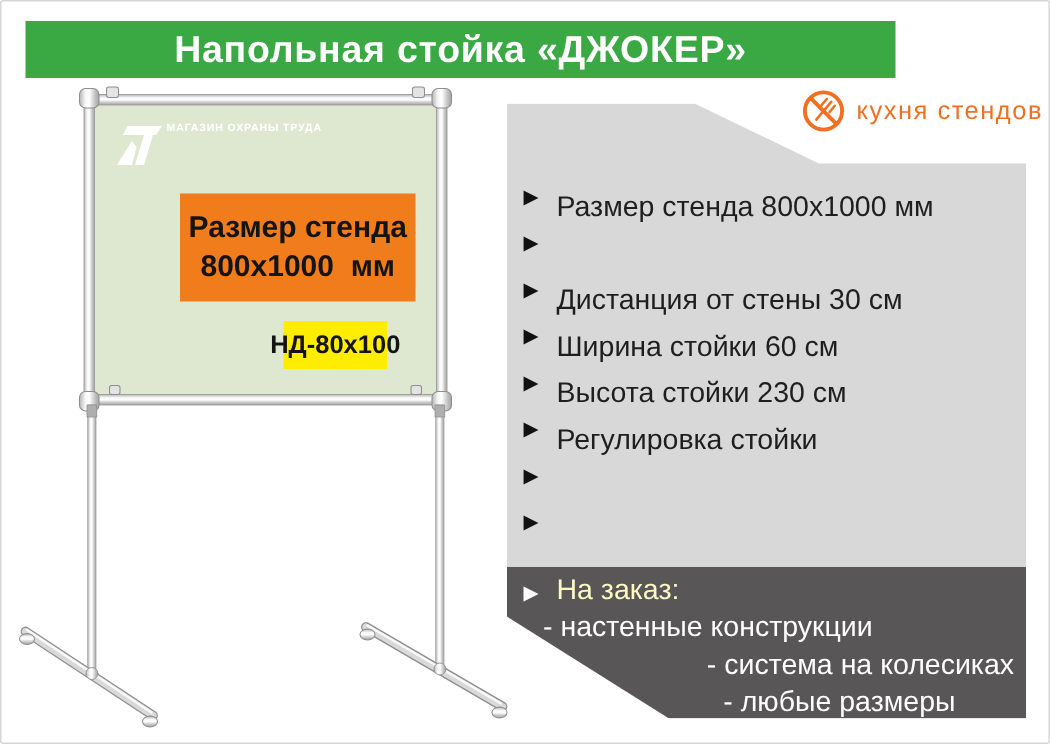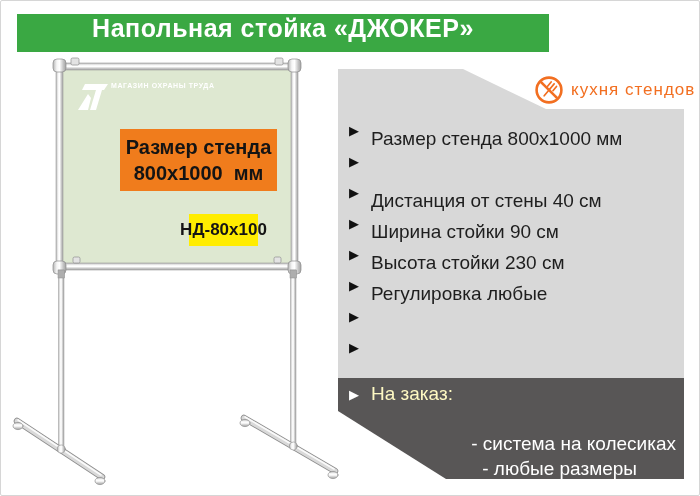--- a/index.html
+++ b/index.html
@@ -4,47 +4,47 @@
 <style>
   html,body{margin:0;padding:0;background:#fff;}
   *{box-sizing:border-box;}
   body{font-family:"Liberation Sans","DejaVu Sans",sans-serif;}
   .page{
     position:relative;width:700px;height:496px;background:#ffffff;
     border:1px solid #d6d6d6;border-radius:2px;overflow:hidden;
   }
   
   .header{
-    position:absolute;left:16px;top:13px;width:532px;height:38px;
-    background:#3aa843;display:flex;justify-content:center;
+    position:absolute;left:16px;top:13px;width:580px;height:38px;
+    background:#3aa843;display:flex;align-items:center;justify-content:center;
   }
   .header .title{
     color:#ffffff;font-size:25px;font-weight:700;letter-spacing:.5px;white-space:nowrap;
   }
   
   .stand-svg{position:absolute;left:0;top:55px;}
   
   .board-logo-glyph{position:absolute;left:76px;top:78px;}
   .board-logo-text{
     position:absolute;left:110px;top:81px;width:100px;
     color:#ffffff;font-size:7px;font-weight:700;letter-spacing:.6px;white-space:nowrap;
   }
   .size-box{
-    position:absolute;left:119px;top:128px;width:157px;height:62px;
+    position:absolute;left:119px;top:128px;width:157px;height:72px;
     background:#f07c1c;display:flex;flex-direction:column;align-items:center;justify-content:center;
   }
   .size-box div{color:#141414;font-size:20px;font-weight:700;line-height:26px;white-space:pre;}
   .model-box{
     position:absolute;left:188px;top:213px;width:69px;height:32px;
     background:#ffed00;display:flex;align-items:center;justify-content:center;
   }
   .model-box div{color:#141414;font-size:17px;font-weight:700;}
   
   .brand{
-    position:absolute;left:533px;top:74px;display:flex;align-items:center;gap:7px;
+    position:absolute;left:533px;top:58px;display:flex;align-items:center;gap:7px;
   }
   .brand .brand-name{
     color:#f26f21;font-size:17px;letter-spacing:1px;white-space:nowrap;
   }
   
   .features-panel{
     position:absolute;left:337px;top:68px;width:346px;height:309px;background:#d8d8d8;
     clip-path:polygon(0 0,125px 0,208px 40px,346px 40px,346px 309px,0 309px);
   }
   .features-list{
@@ -190,44 +190,45 @@
   <ul class="features-list">
     <li>
       <span class="feature-marker">▶</span>
       <span class="feature-label">Размер стенда 800х1000 мм</span>
     </li>
     <li>
       <span class="feature-marker">▶</span>
     </li>
     <li>
       <span class="feature-marker">▶</span>
-      <span class="feature-label">Дистанция от стены 40 см</span>
-    </li>
-    <li>
-      <span class="feature-marker">▶</span>
-      <span class="feature-label">Ширина стойки 90 см</span>
+      <span class="feature-label">Дистанция от стены 30 см</span>
+    </li>
+    <li>
+      <span class="feature-marker">▶</span>
+      <span class="feature-label">Ширина стойки 60 см</span>
     </li>
     <li>
       <span class="feature-marker">▶</span>
       <span class="feature-label">Высота стойки 230 см</span>
     </li>
     <li>
       <span class="feature-marker">▶</span>
-      <span class="feature-label">Регулировка любые</span>
+      <span class="feature-label">Регулировка стойки</span>
     </li>
     <li>
       <span class="feature-marker">▶</span>
     </li>
     <li>
       <span class="feature-marker">▶</span>
     </li>
   </ul>
 
   <div class="order-box">
     <div class="order-title">
       <span class="feature-marker">▶</span>
       <span class="order-title-label">На заказ:</span>
     </div>
+    <div class="order-line l1">- настенные конструкции</div>
     <div class="order-line l3">- любые размеры</div>
     <div class="order-line l2">- система на колесиках</div>
   </div>
 
 </div>
 
 </body></html>

